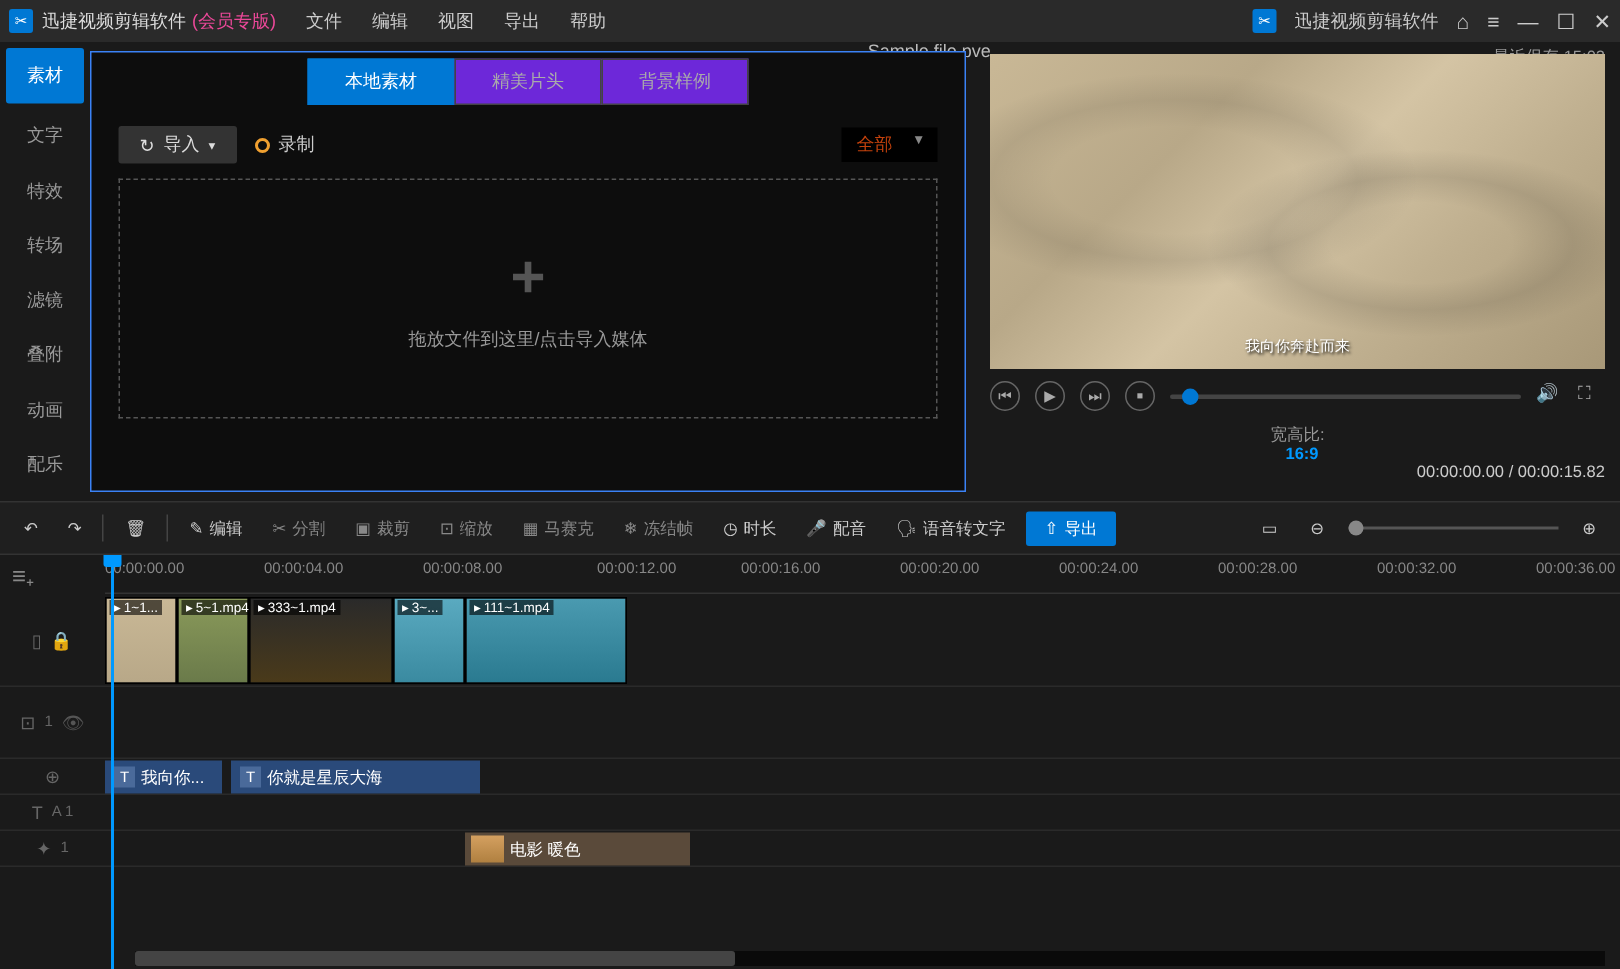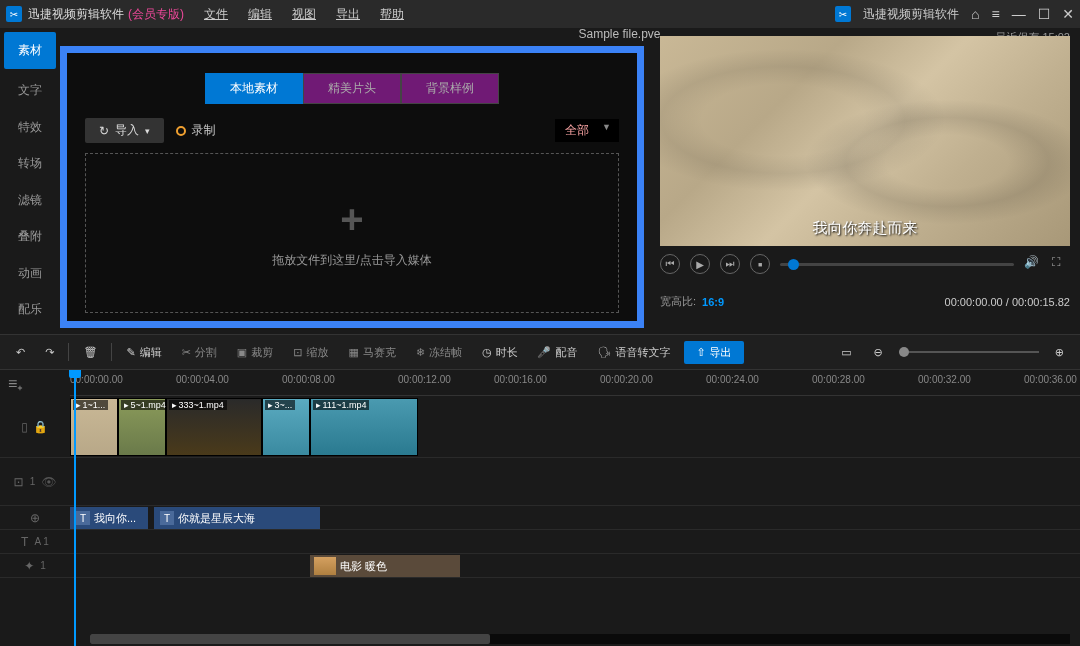--- a/index.html
+++ b/index.html
@@ -4,60 +4,60 @@
 <style>
 * { margin: 0; padding: 0; box-sizing: border-box; font-family: "Microsoft YaHei", sans-serif; user-select: none; }
 body { width: 1080px; height: 646px; background: #1a1a1a; color: #ccc; overflow: hidden; font-size: 12px; }
 
 
 .titlebar { height: 28px; background: #2a2a2a; display: flex; align-items: center; padding: 0 6px; }
 .titlebar .logo { width: 16px; height: 16px; background: #0078d4; border-radius: 2px; margin-right: 6px; display: flex; align-items: center; justify-content: center; color: #fff; font-size: 10px; }
 .titlebar .app-name { color: #ddd; margin-right: 4px; }
 .titlebar .vip { color: #ec4899; margin-right: 20px; }
 .titlebar .menu { display: flex; gap: 20px; }
-.titlebar .menu span { color: #ccc; cursor: pointer; text-decoration: underline; }
+.titlebar .menu span { color: #ccc; cursor: pointer; }
 .titlebar .filename { flex: 1; text-align: center; color: #bbb; margin-top: 40px; }
 .titlebar .right { display: flex; align-items: center; gap: 12px; }
 .titlebar .right .logo2 { width: 16px; height: 16px; background: #0078d4; border-radius: 2px; display:flex;align-items:center;justify-content:center;color:#fff;font-size:10px;}
 .titlebar .winbtn { cursor: pointer; color: #ccc; font-size: 14px; }
 .savetime { position:absolute; right:10px; top:30px; color:#999; font-size:11px;}
 
 
 .main { display: flex; height: 300px; }
 
 
 .sidetabs { width: 60px; background: #1a1a1a; display: flex; flex-direction: column; }
 .sidetabs .tab { height: 40px; display: flex; align-items: center; justify-content: center; color: #999; cursor: pointer; }
 .sidetabs .tab.active { background: #0078d4; color: #fff; border-radius:2px; margin:4px;}
 
 
-.mediapanel { flex: 1; background: #0d0d0d; border: 7px solid #3b82f6; margin: 18px 6px 0 0; padding: 20px 18px; position: relative; }
+.mediapanel { flex: 1; background: #0d0d0d; border: 1px solid #3b82f6; margin: 6px 6px 0 0; padding: 4px 18px; position: relative; }
 .mediatabs { display: flex; gap: 0; margin-bottom: 14px; justify-content:center;}
-.mediatabs .mtab { padding: 6px 24px; background: #701a75; color: #aaa; cursor: pointer; border:1px solid #444;}
+.mediatabs .mtab { padding: 6px 24px; background: #6d28d9; color: #aaa; cursor: pointer; border:1px solid #444;}
 .mediatabs .mtab.active { background: #0078d4; color: #fff; border-color:#0078d4;}
 .importrow { display: flex; align-items: center; gap: 12px; margin-bottom: 10px; }
 .importbtn { background: #333; padding: 4px 14px; border-radius: 2px; cursor: pointer; color: #ddd; display:flex;align-items:center;gap:6px;}
 .recordbtn { display: flex; align-items: center; gap: 6px; color: #ccc; cursor: pointer; }
 .recdot { width: 10px; height: 10px; border: 2px solid #f0a030; border-radius: 50%; }
-.filterdd { margin-left: auto; background: #000; color: #fca5a5; padding: 3px 30px 3px 10px; position: relative; cursor: pointer; }
+.filterdd { margin-left: auto; background: #000; color: #c2410c; padding: 3px 30px 3px 10px; position: relative; cursor: pointer; }
 .filterdd::after { content: "▼"; position: absolute; right: 8px; font-size: 9px; color: #888; }
 .dropzone { border: 1px dashed #555; height: 160px; margin-top: 8px; display: flex; flex-direction: column; align-items: center; justify-content: center; color: #999; }
 .dropzone .plus { font-size: 40px; color: #555; margin-bottom: 10px; font-weight:bold;}
 
 
 .preview { width: 430px; padding: 8px 10px 0 10px; }
 .previewbox { width: 100%; height: 210px; background: linear-gradient(135deg, #c9b896 0%, #b8a888 30%, #d4c4a4 50%, #c0b090 70%, #a89878 100%); position: relative; }
 .previewbox .shadows { position:absolute; width:100%; height:100%; background: radial-gradient(ellipse at 30% 40%, transparent 20%, rgba(0,0,0,0.08) 30%, transparent 40%), radial-gradient(ellipse at 70% 60%, transparent 15%, rgba(0,0,0,0.1) 25%, transparent 35%);}
-.subtitle { position: absolute; bottom: 8px; width: 100%; text-align: center; color: #fff; text-shadow: 1px 1px 2px #000; font-size: 15px; }
+.subtitle { position: absolute; bottom: 8px; width: 100%; text-align: center; color: #fff; text-shadow: 1px 1px 2px #000; font-size: 10px; }
 .playctrls { display: flex; align-items: center; gap: 10px; margin-top: 8px; }
 .pbtn { width: 20px; height: 20px; border: 1px solid #666; border-radius: 50%; display: flex; align-items: center; justify-content: center; color: #aaa; cursor: pointer; font-size: 10px; }
 .seekbar { flex: 1; height: 3px; background: #444; position: relative; border-radius:2px;}
 .seekdot { position: absolute; left: 8px; top: -4px; width: 11px; height: 11px; background: #0078d4; border-radius: 50%; }
 .volicon, .fsicon { width: 18px; height: 18px; color: #aaa; cursor: pointer; }
-.ratio-row { display: flex; align-items: center; margin-top: 20px; font-size: 11px; color: #999; }
+.ratio-row { display: flex; align-items: center; margin-top: 8px; font-size: 11px; color: #999; flex-direction: column; }
 .ratio-row .rv { color: #0099ff; margin-left: 6px; font-weight: bold; }
 .ratio-row .time { margin-left: auto; color: #ccc; }
 
 
 .toolbar { height: 36px; background: #1f1f1f; border-top: 1px solid #333; border-bottom: 1px solid #333; display: flex; align-items: center; padding: 0 10px; gap: 8px; margin-top:6px;}
 .tb { color: #888; cursor: pointer; display: flex; align-items: center; gap: 4px; font-size: 11px; padding: 3px 6px; }
 .tb.enabled { color: #ccc; }
 .tb.export { background: #0078d4; color: #fff; border-radius: 2px; padding: 4px 12px; }
 .divider { width: 1px; height: 18px; background: #444; }
 .zoomctrl { margin-left: auto; display: flex; align-items: center; gap: 10px; }

